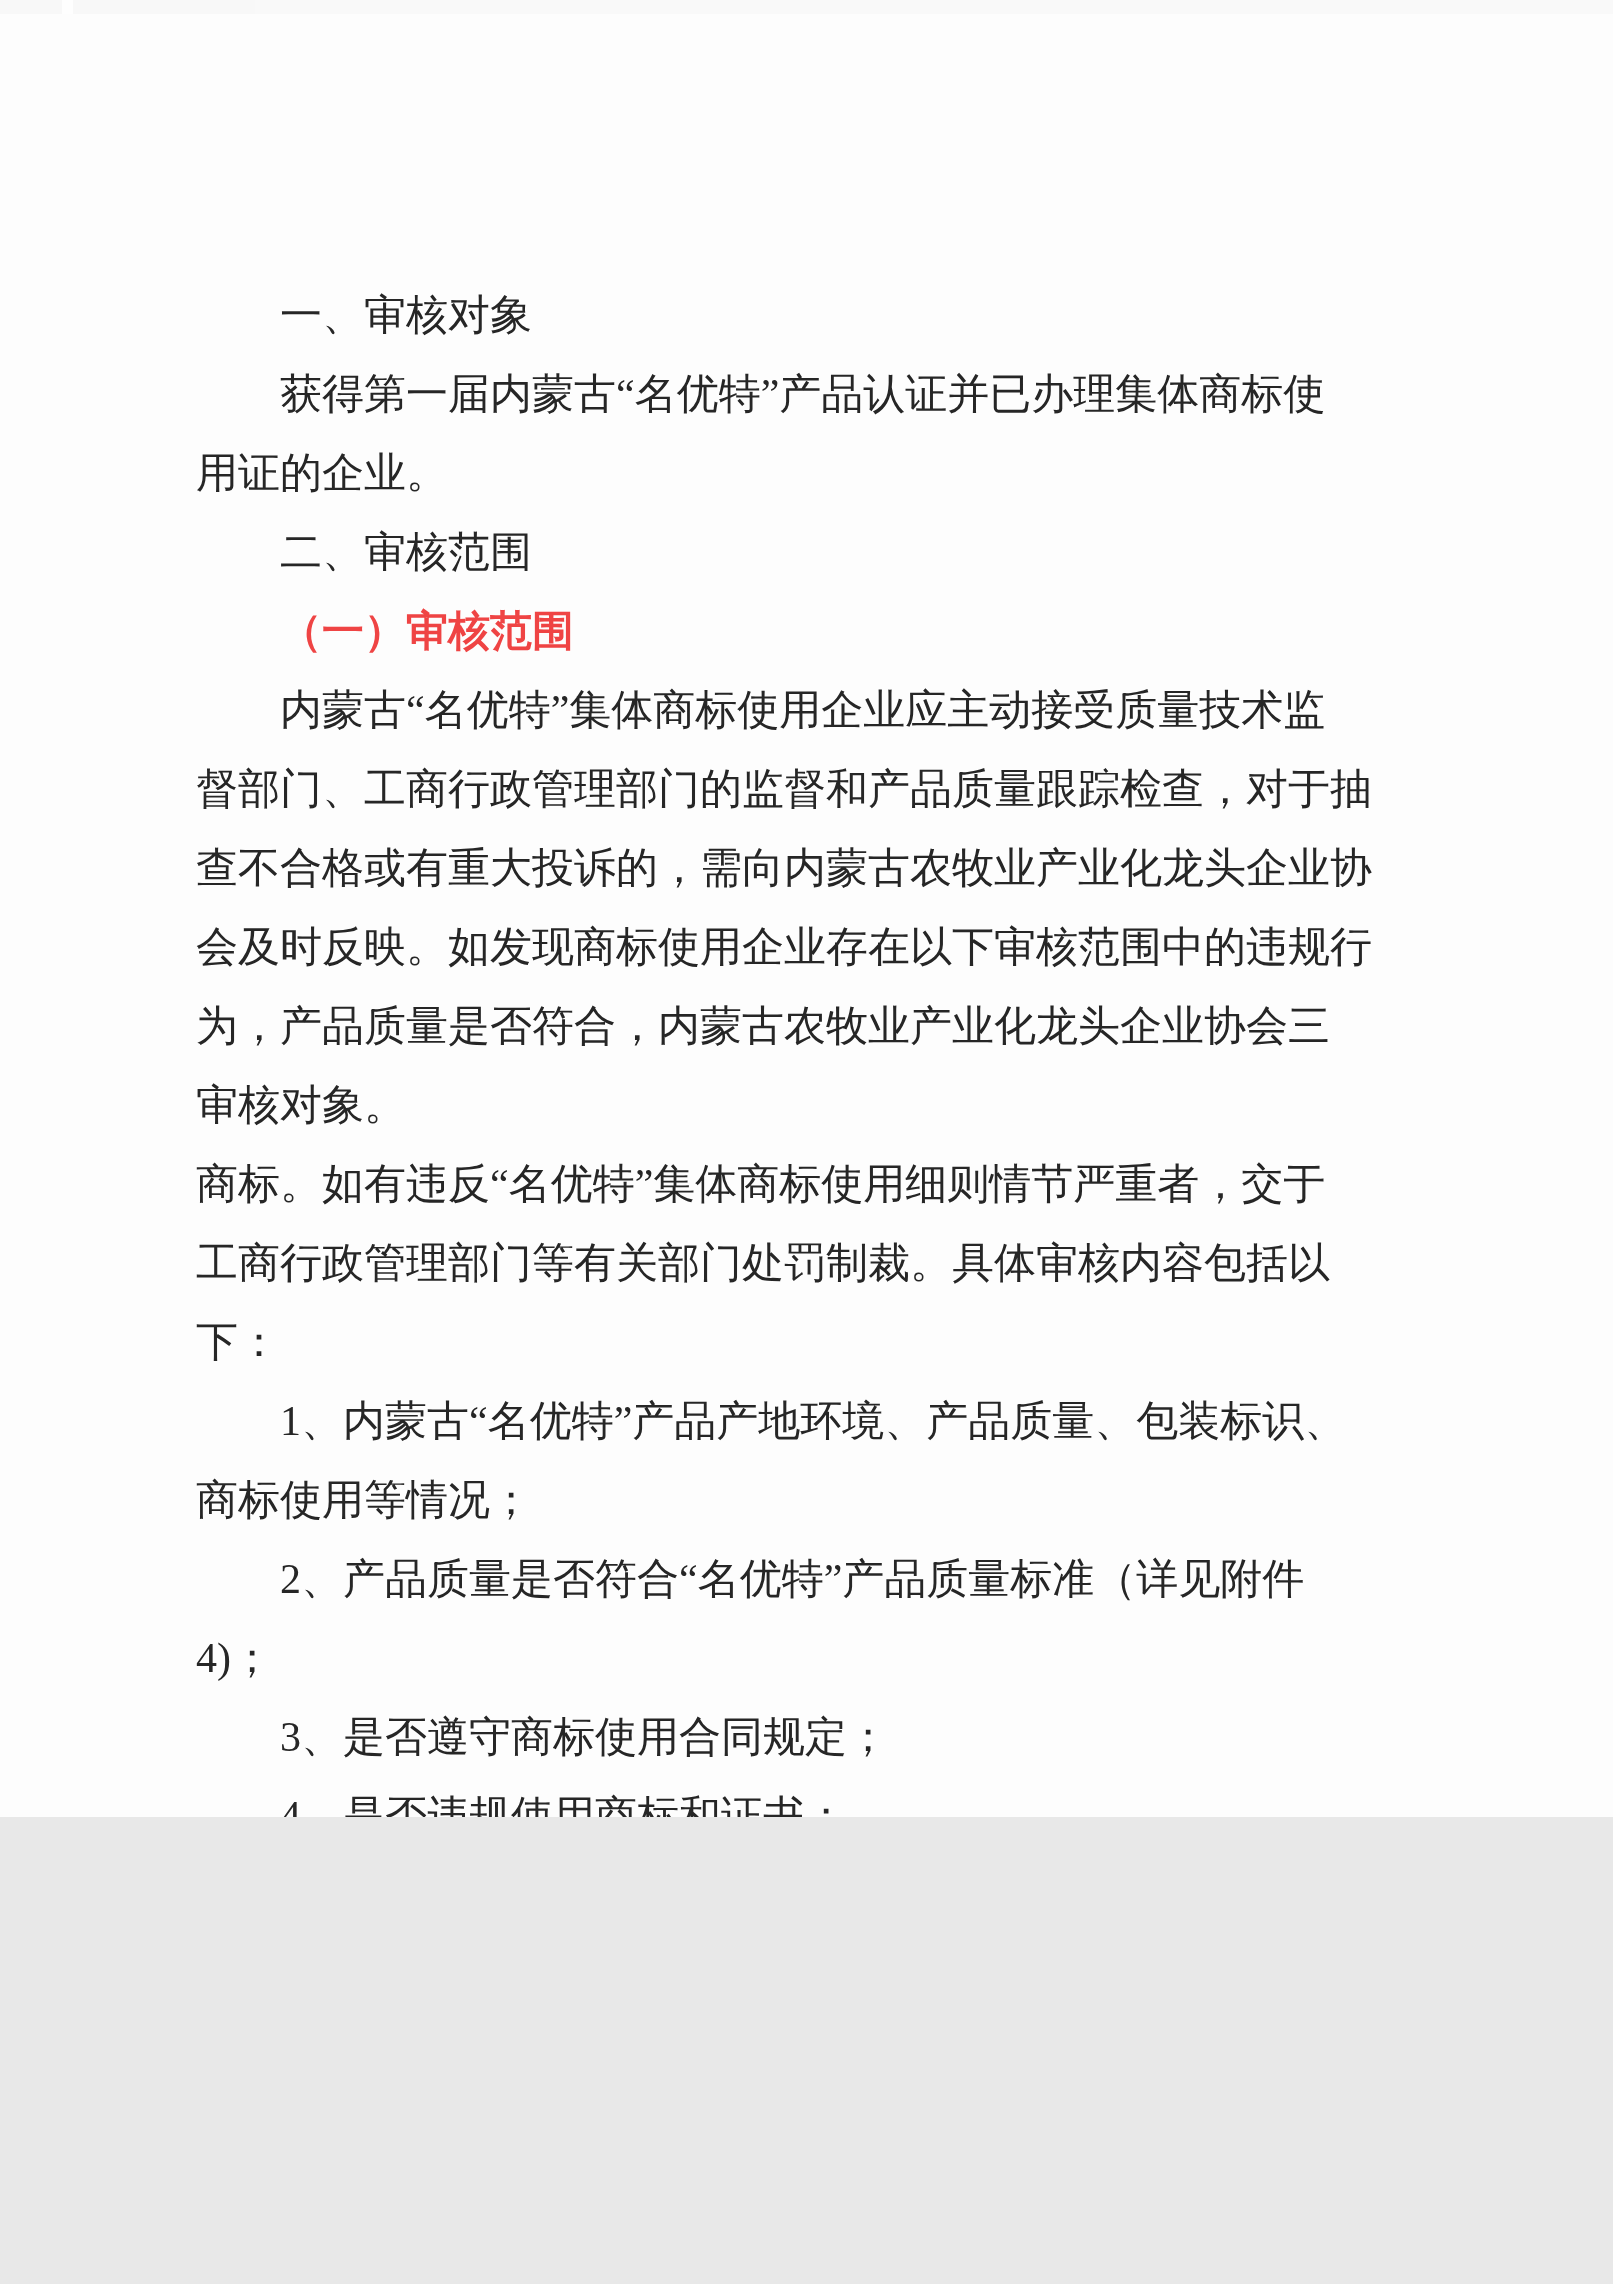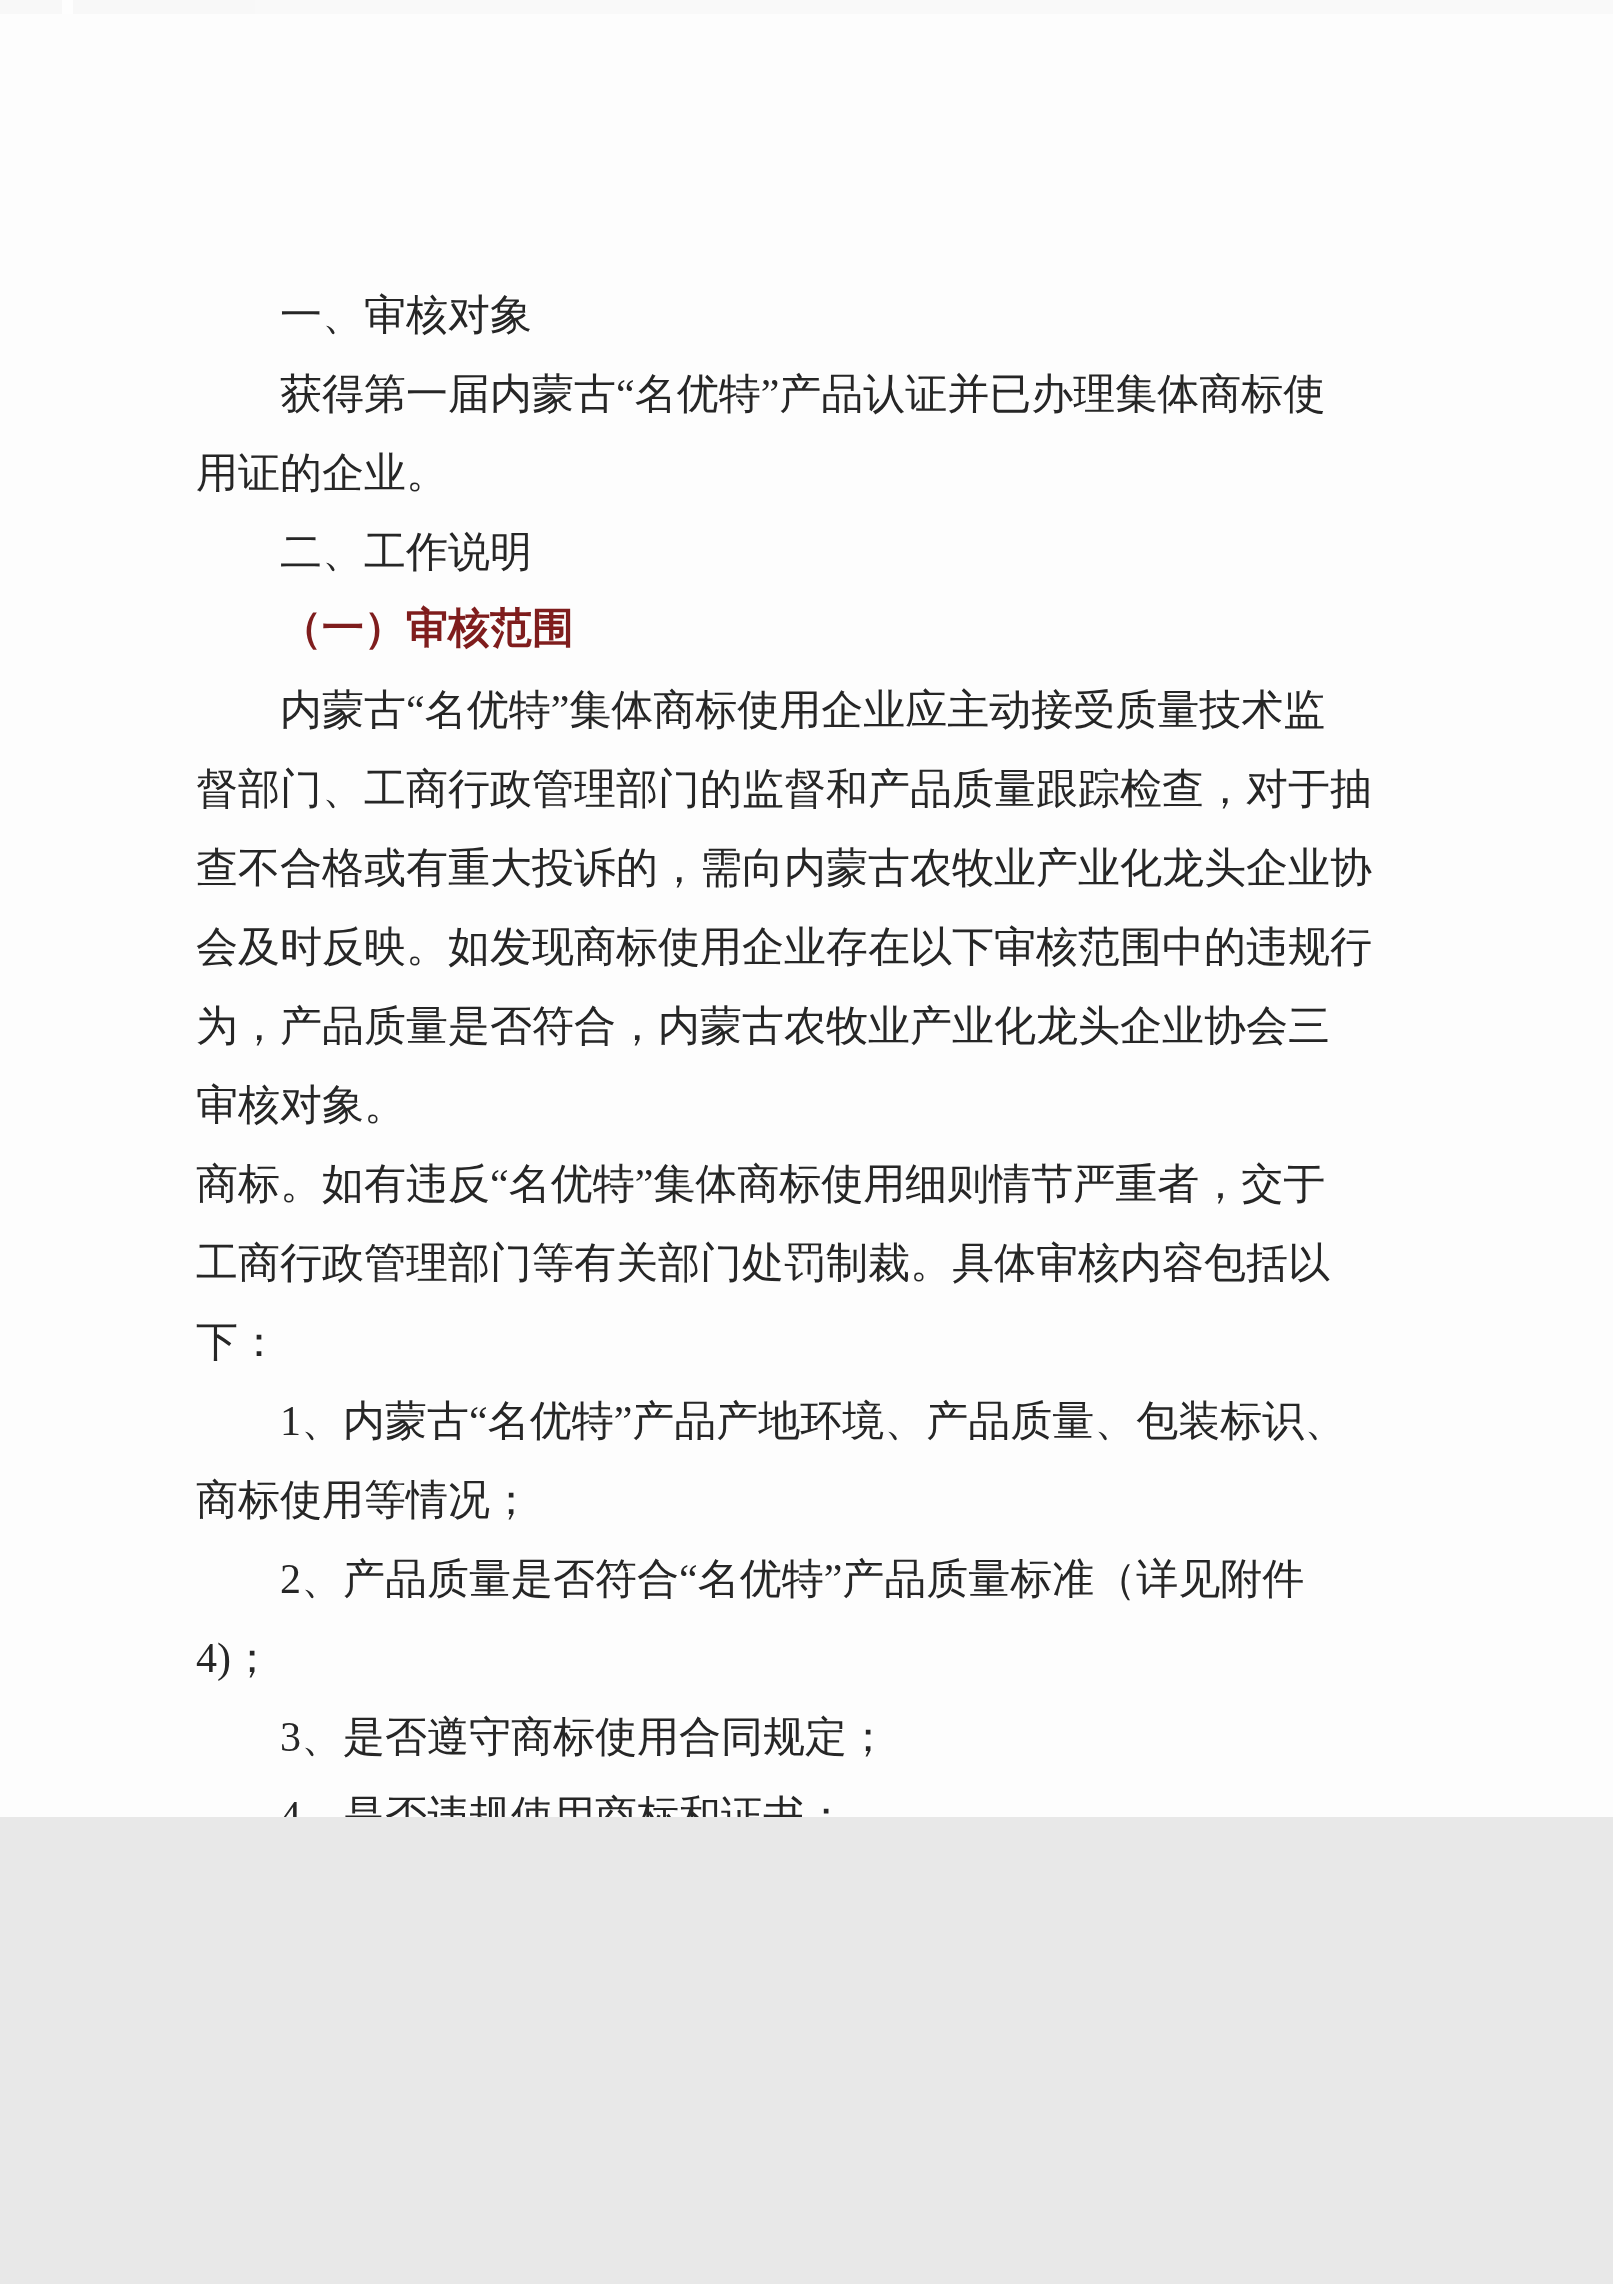--- a/index.html
+++ b/index.html
@@ -52,21 +52,21 @@
   }
   .line {
     height: 79px;
     line-height: 79px;
     font-size: 42px;
     letter-spacing: 0px;
     white-space: nowrap;
     font-weight: 400;
   }
   .line.indent { text-indent: 84px; }
-  .line.bold   { font-weight: 700; color: #7f1d1d; font-family: Liberation Mono, monospace; }
+  .line.bold   { font-weight: 700; color: #ef4444; }
 
   .page-number {
     position: absolute;
     left: 1233px;
     top: 2080px;
     height: 55px;
     line-height: 55px;
     font-size: 43px;
     letter-spacing: 9.8px;
     color: #2a2a2a;
@@ -83,21 +83,21 @@
   <div class="speck s1"></div>
   <div class="speck s2"></div>
   <div class="speck s3"></div>
   <div class="speck s4"></div>
 
   <div class="doc-body">
 
   <div class="line indent">一、审核对象</div>
       <div class="line indent">获得第一届内蒙古“名优特”产品认证并已办理集体商标使</div>
       <div class="line flush">用证的企业。</div>
-      <div class="line indent">二、工作说明</div>
+      <div class="line indent">二、审核范围</div>
       <div class="line indent bold">（一）审核范围</div>
       <div class="line indent">内蒙古“名优特”集体商标使用企业应主动接受质量技术监</div>
       <div class="line flush">督部门、工商行政管理部门的监督和产品质量跟踪检查，对于抽</div>
       <div class="line flush">查不合格或有重大投诉的，需向内蒙古农牧业产业化龙头企业协</div>
       <div class="line flush">会及时反映。如发现商标使用企业存在以下审核范围中的违规行</div>
       <div class="line flush">为，产品质量是否符合，内蒙古农牧业产业化龙头企业协会三</div>
       <div class="line flush">审核对象。</div>
       <div class="line flush">商标。如有违反“名优特”集体商标使用细则情节严重者，交于</div>
       <div class="line flush">工商行政管理部门等有关部门处罚制裁。具体审核内容包括以</div>
       <div class="line flush">下：</div>

